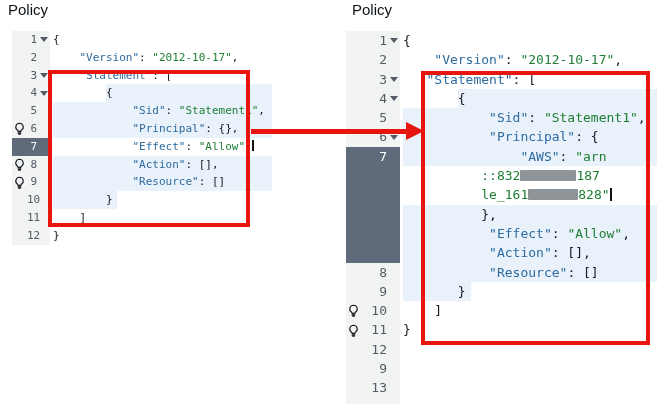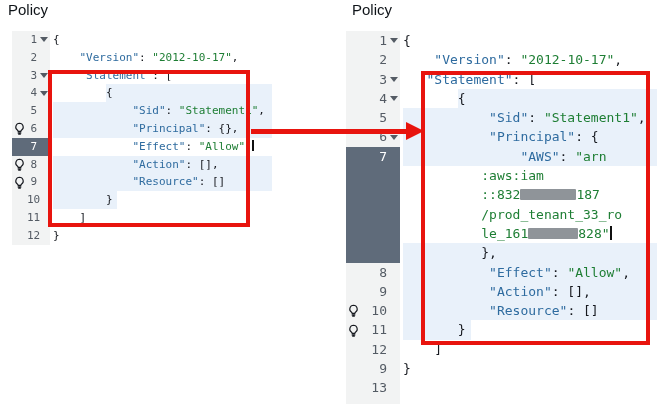--- a/index.html
+++ b/index.html
@@ -240,23 +240,21 @@
         </div>
       </div>
     <div class="code">
         <div class="crow"><span class="sp">{</span></div>
         <div class="crow">    <span class="sk">"Version"</span><span class="sp">: </span><span class="ss">"2012-10-17"</span><span class="sp">,</span></div>
         <div class="crow">   <span class="sk">"Statement"</span><span class="sp">: [</span></div>
         <div class="crow" style="background: linear-gradient(90deg, rgb(255, 255, 255) 7ch, rgb(233, 241, 250) 7ch);">       <span class="sp">{</span></div>
         <div class="crow b">           <span class="sk">"Sid"</span><span class="sp">: </span><span class="ss">"Statement1"</span><span class="sp">,</span></div>
         <div class="crow b">           <span class="sk">"Principal"</span><span class="sp">: {</span></div>
         <div class="crow b">               <span class="sk">"AWS"</span><span class="sp">: </span><span class="ss">"arn</span></div>
-        <div class="crow">          <span class="ss">:aws:iam</span></div>
         <div class="crow">          <span class="ss">::832</span><span class="redact" style="width: 56px;"></span><span class="ss">187</span></div>
-        <div class="crow">          <span class="ss">/prod_tenant_33_ro</span></div>
         <div class="crow">          <span class="ss">le_161</span><span class="redact" style="width: 50px;"></span><span class="ss">828"</span><span class="cur"></span></div>
         <div class="crow b">          <span class="sp">},</span></div>
         <div class="crow b">           <span class="sk">"Effect"</span><span class="sp">: </span><span class="ss">"Allow"</span><span class="sp">,</span></div>
         <div class="crow b">           <span class="sk">"Action"</span><span class="sp">: [],</span></div>
         <div class="crow b">           <span class="sk">"Resource"</span><span class="sp">: []</span></div>
         <div class="crow" style="background: linear-gradient(90deg, rgb(233, 241, 250) 8.7ch, rgb(255, 255, 255) 8.7ch);">       <span class="sp">}</span></div>
         <div class="crow">    <span class="sp">]</span></div>
         <div class="crow"><span class="sp">}</span></div>
       </div>
   </div>

